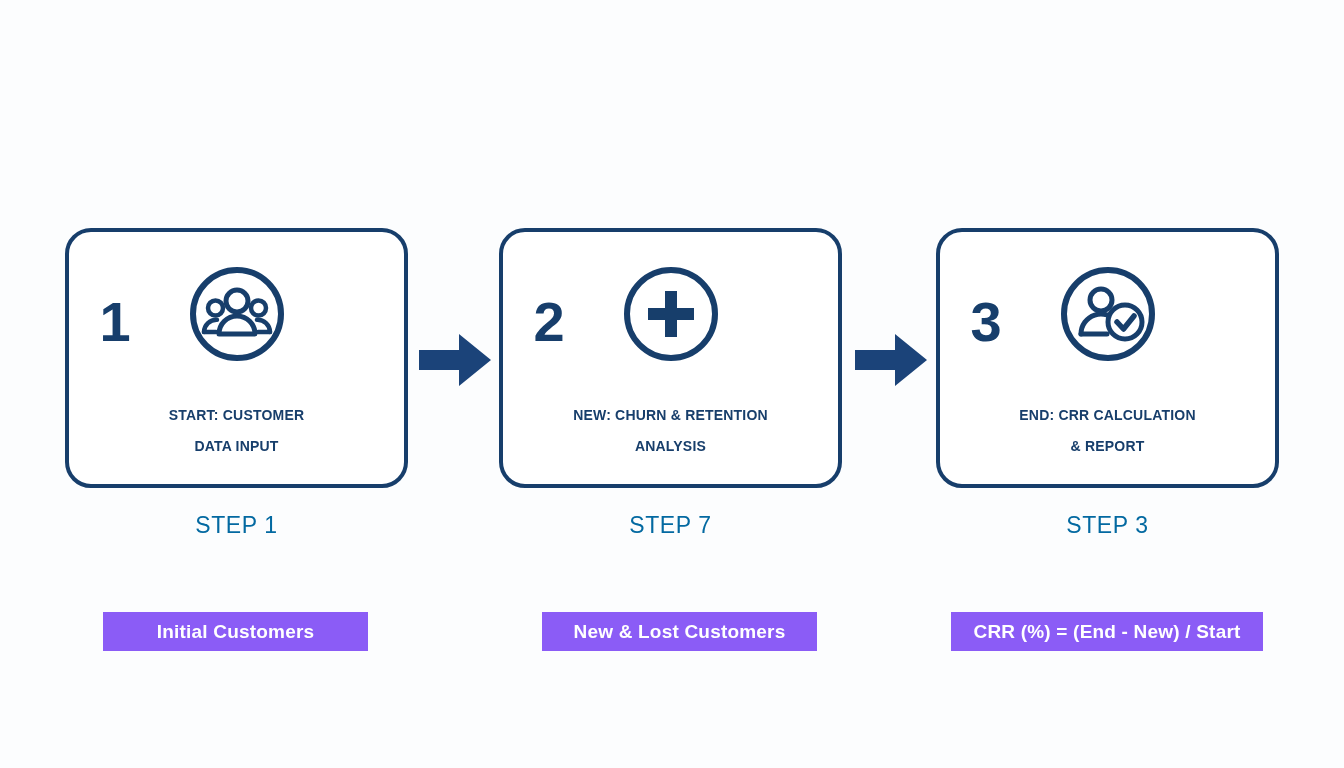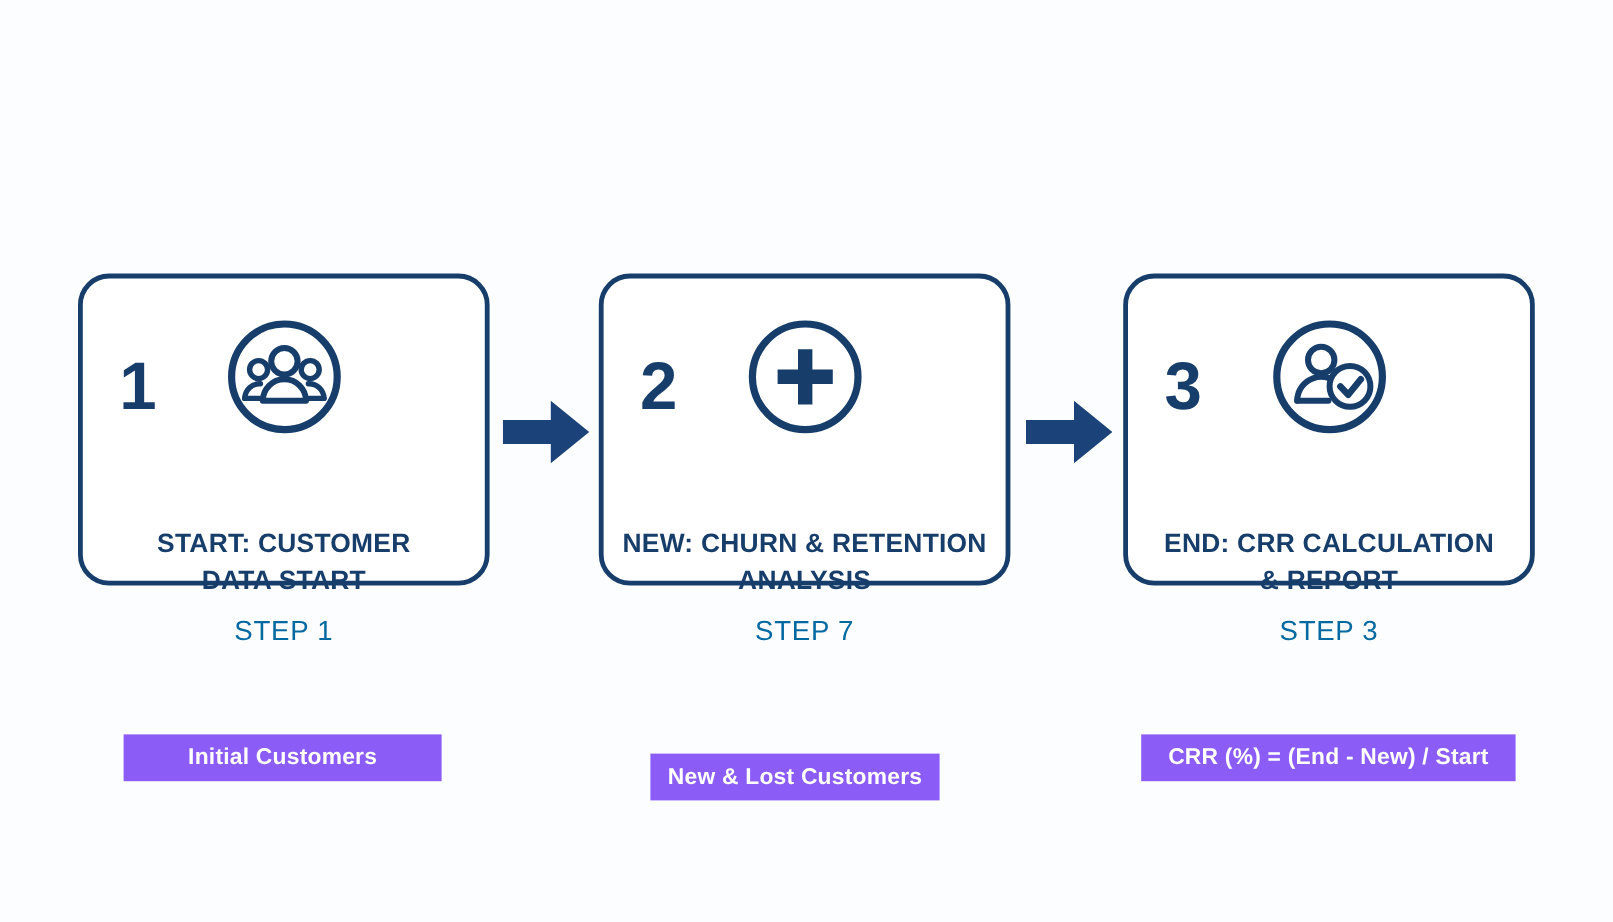--- a/index.html
+++ b/index.html
@@ -76,26 +76,25 @@
     width: 104px;
     height: 104px;
   }
 
   .card-text {
     position: absolute;
     left: 10px;
     right: 10px;
     top: 168px;
     text-align: center;
-    font-size: 22px;
+    font-size: 14px;
     font-weight: bold;
     line-height: 31px;
     letter-spacing: 0.2px;
     color: #173e6b;
-    margin-top: 37px;
   }
 
   
   .arrow {
     position: absolute;
     top: 334px;
     width: 72px;
     height: 52px;
   }
   #arrow-1 { left: 419px; }
@@ -126,21 +125,21 @@
     color: #ffffff;
     font-size: 19px;
     font-weight: bold;
     letter-spacing: 0.2px;
     display: flex;
     align-items: center;
     justify-content: center;
     white-space: nowrap;
   }
   #value-bar-1 { left: 103px; width: 265px; }
-  #value-bar-2 { left: 542px; width: 241px; margin-top: 16px; }
+  #value-bar-2 { left: 542px; width: 275px; }
   #value-bar-3 { left: 951px; width: 312px; }
 </style>
 </head>
 <body>
 
 <div class="canvas">
 
 
   <div class="card" id="card-1">
     <div class="card-number">1</div>
@@ -155,21 +154,21 @@
         <path d="M19 70 a12.5 12.5 0 0 1 13 -12.2" fill="none" stroke="#173e6b" stroke-width="4.5" stroke-linecap="round"></path>
         <path d="M19 70 h12" fill="none" stroke="#173e6b" stroke-width="4.5" stroke-linecap="round"></path>
 
         <circle cx="73.5" cy="46" r="7.5" fill="none" stroke="#173e6b" stroke-width="4.5"></circle>
         <path d="M85 70 a12.5 12.5 0 0 0 -13 -12.2" fill="none" stroke="#173e6b" stroke-width="4.5" stroke-linecap="round"></path>
         <path d="M85 70 h-12" fill="none" stroke="#173e6b" stroke-width="4.5" stroke-linecap="round"></path>
       </svg>
     </div>
     <div class="card-text">
       <span>START: CUSTOMER</span><br>
-      <span>DATA START</span>
+      <span>DATA INPUT</span>
     </div>
   </div>
 
   <div class="arrow" id="arrow-1">
     <svg viewBox="0 0 72 52" xmlns="http://www.w3.org/2000/svg">
       <path d="M0 16 H40 V0 L72 26 L40 52 V36 H0 Z" fill="#1b4379"></path>
     </svg>
   </div>
 
   <div class="card" id="card-2">

